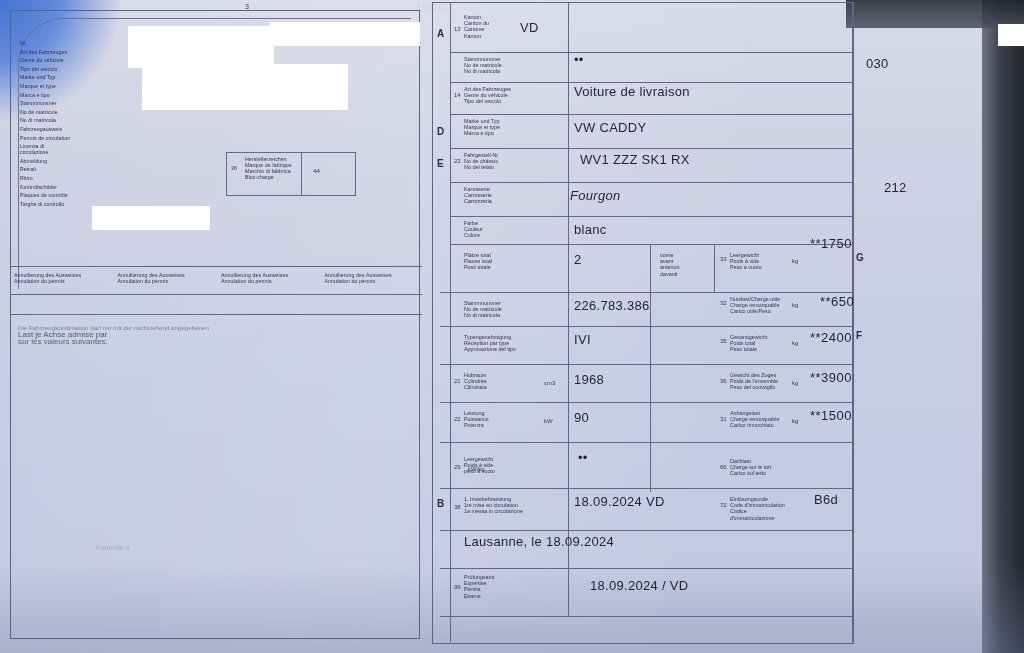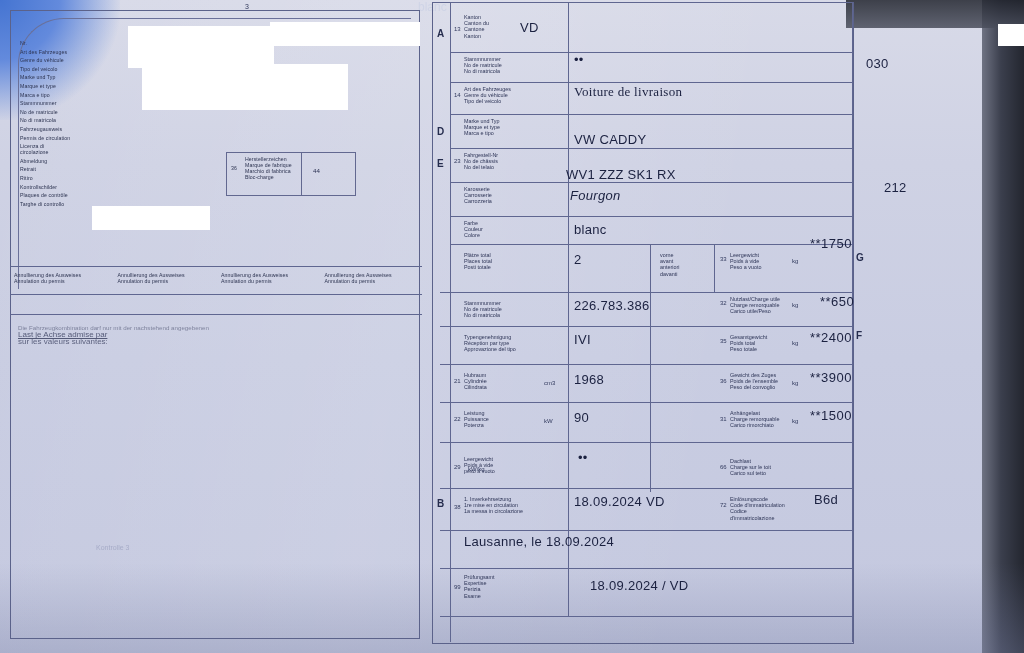--- a/index.html
+++ b/index.html
@@ -186,21 +186,21 @@
     <div>
       <div>Annullierung des Ausweises</div>
       <div>Annulation du permis</div>
     </div>
   </div>
   <div class="lp-row-line" style="top:290px;"></div>
   <div class="lp-row-line" style="top:310px;"></div>
 
   <div class="lp-charge tiny">
     <div style="opacity:.5;">Die Fahrzeugkombination darf nur mit der nachstehend angegebenen</div>
-    <div style="font-size:8px;opacity:.75;text-decoration:underline;">Last je Achse admise par</div>
+    <div style="font-size:8px;opacity:.75;">Last je Achse admise par</div>
     <div style="font-size:8px;opacity:.7;">sur les valeurs suivantes:</div>
   </div>
 
   <div class="lp-faint" style="left:92px;top:540px;opacity:.45;">Kontrolle 3</div>
 </div>
 
 <div id="right-page">
   <div class="rp-border"></div>
 
   <div class="grid-line h" style="left:0;top:2px;width:420px;"></div>
@@ -252,36 +252,36 @@
   <div class="field-value" style="left:142px;top:52px;">••</div>
 
   <div class="field-value" style="left:434px;top:56px;">030</div>
 
   <div class="code" style="left:22px;top:92px;">14</div>
   <div class="field-label" style="left:32px;top:86px;">
     <div>Art des Fahrzeuges</div>
     <div>Genre du véhicule</div>
     <div>Tipo del veicolo</div>
   </div>
-  <div class="field-value" style="left:142px;top:84px;font-family:Liberation Serif, serif;">Voiture de livraison</div>
+  <div class="field-value" style="left:142px;top:84px;">Voiture de livraison</div>
 
   <div class="field-label" style="left:32px;top:118px;">
     <div>Marke und Typ</div>
     <div>Marque et type</div>
     <div>Marca e tipo</div>
   </div>
-  <div class="field-value" style="left:142px;top:132px;">VW CADDY</div>
+  <div class="field-value" style="left:142px;top:120px;">VW CADDY</div>
 
   <div class="code" style="left:22px;top:158px;">23</div>
   <div class="field-label" style="left:32px;top:152px;">
     <div>Fahrgestell-Nr</div>
     <div>No de châssis</div>
     <div>No del telaio</div>
   </div>
-  <div class="field-value" style="left:134px;top:152px;margin-top:15px;">WV1 ZZZ SK1 RX</div>
+  <div class="field-value" style="left:148px;top:152px;">WV1 ZZZ SK1 RX</div>
 
   <div class="field-label" style="left:32px;top:186px;">
     <div>Karosserie</div>
     <div>Carrosserie</div>
     <div>Carrozzeria</div>
   </div>
   <div class="field-value" style="left:138px;top:188px;font-style:italic;">Fourgon</div>
   <div class="field-value" style="left:452px;top:180px;">212</div>
 
   <div class="field-label" style="left:32px;top:220px;">

